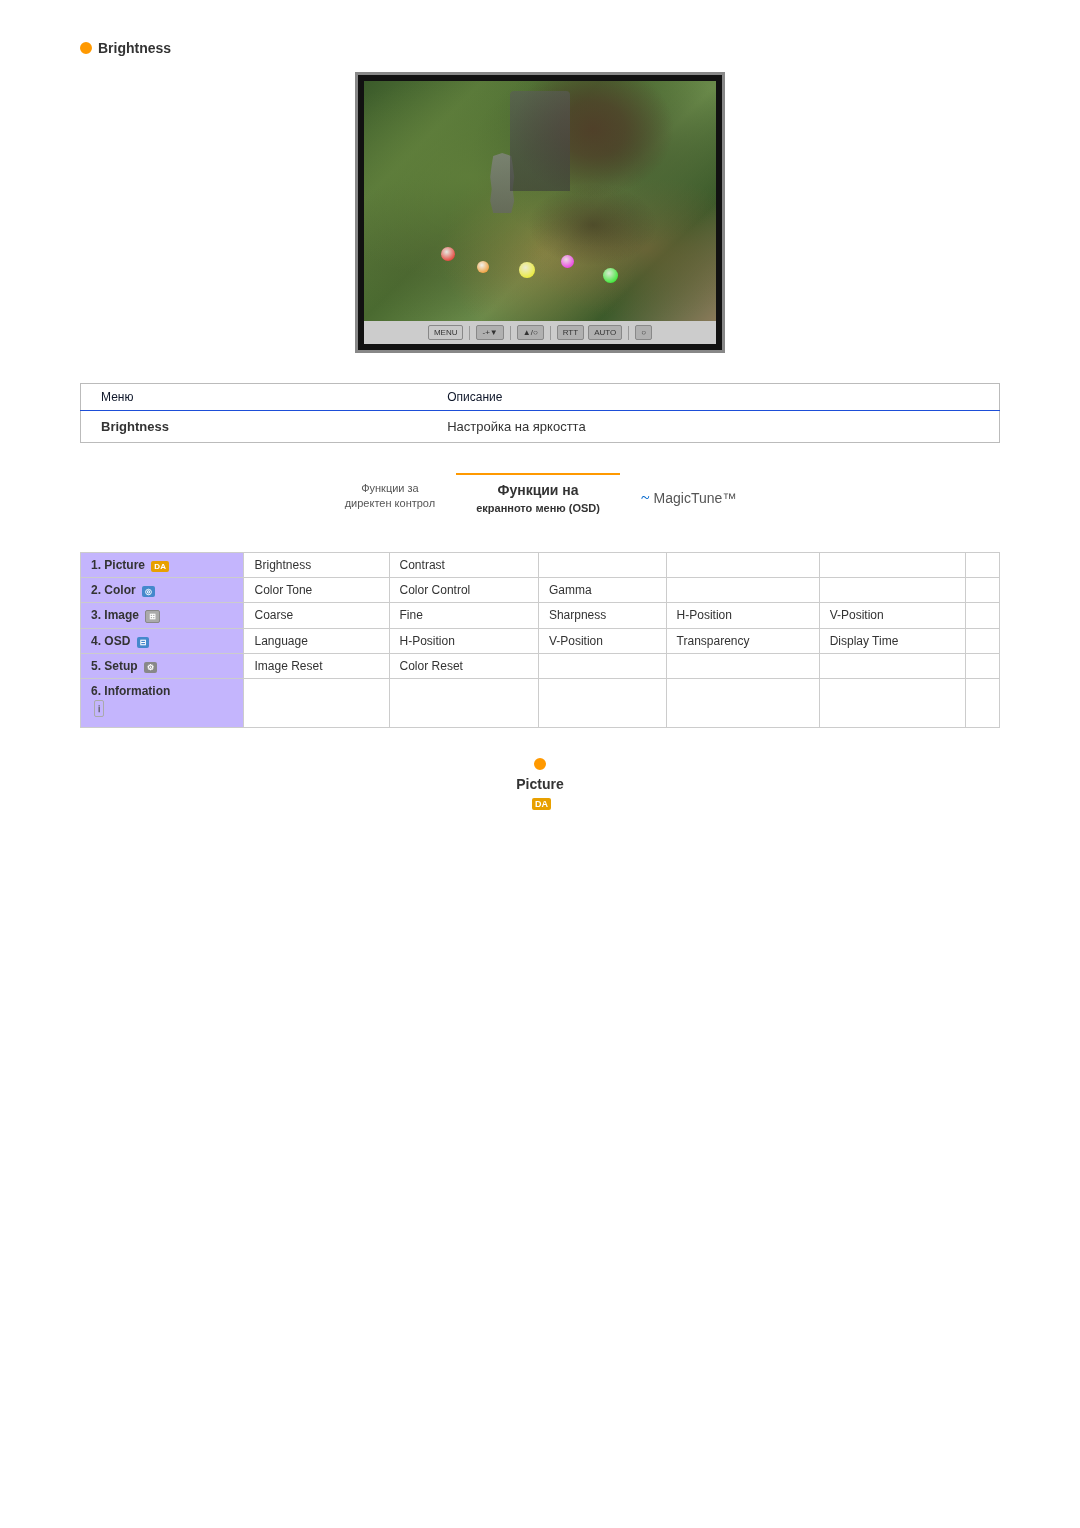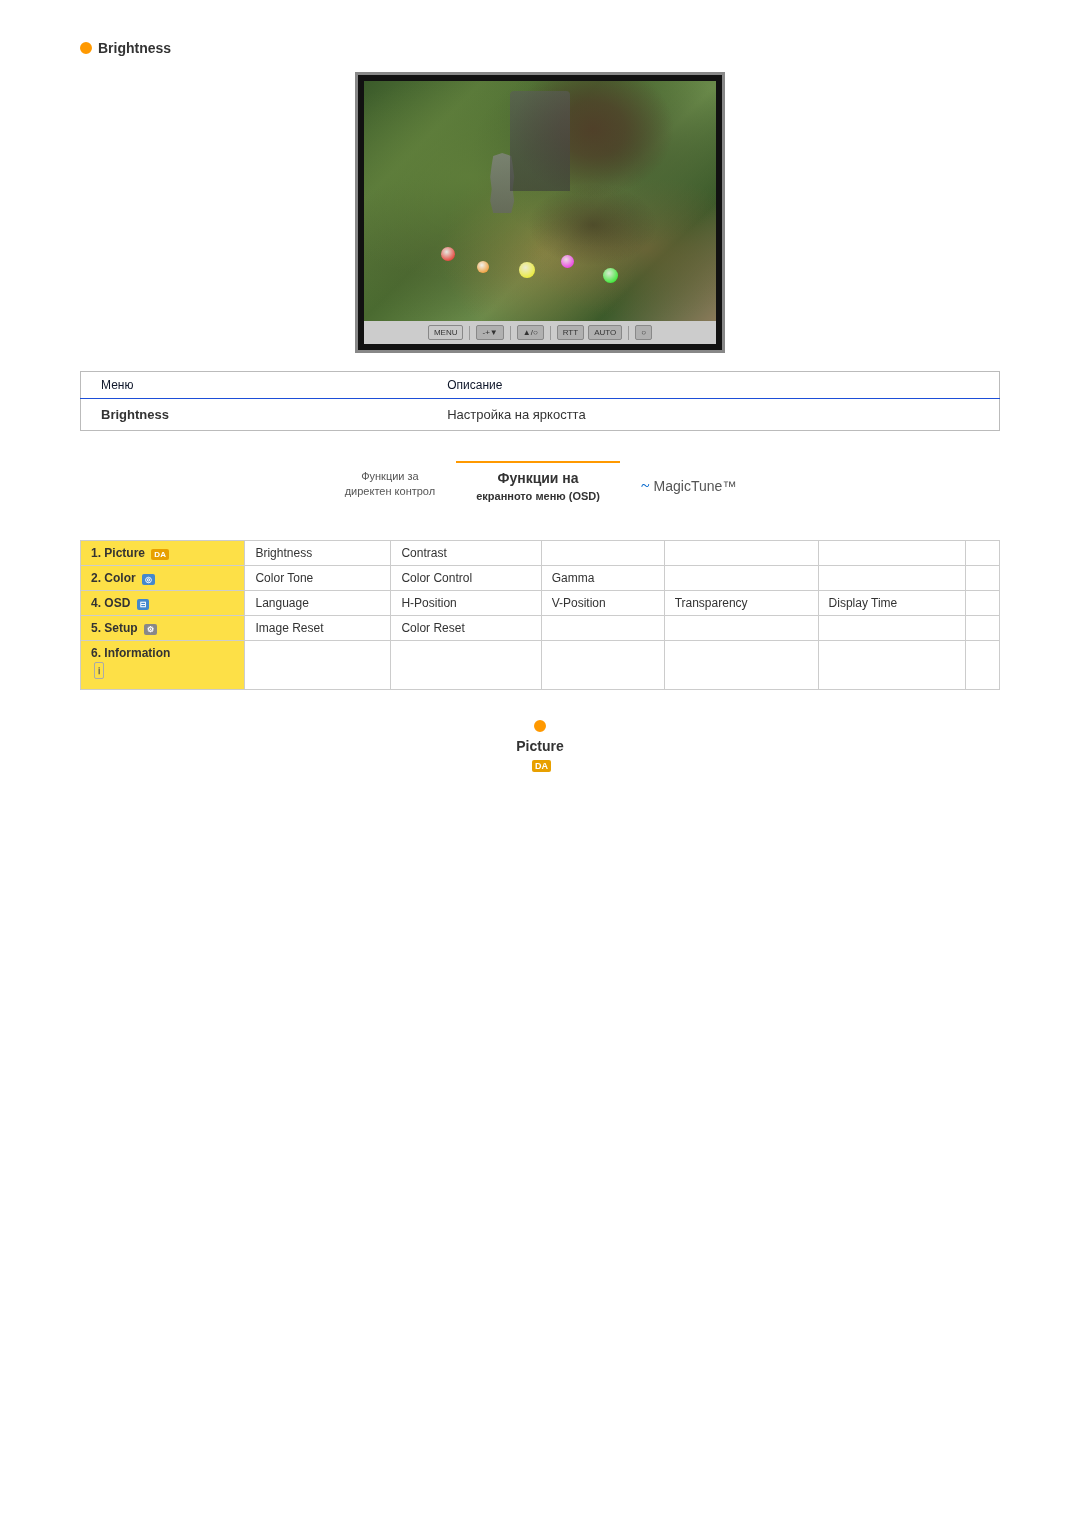--- a/index.html
+++ b/index.html
@@ -28,21 +28,21 @@
       border-radius: 50%;
       background: #f90;
       border: 2px solid #f90;
       display: inline-block;
     }
 
     .monitor-container {
       display: flex;
       flex-direction: column;
       align-items: center;
-      margin-bottom: 18px;
+      margin-bottom: 30px;
       text-align: center;
     }
 
     .monitor-frame {
       border: 3px solid #888;
       background: #111;
       padding: 6px;
       width: 370px;
     }
 
@@ -194,21 +194,21 @@
     .menu-grid td {
       border: 1px solid #ccc;
       padding: 5px 10px;
       font-size: 12px;
       vertical-align: middle;
     }
 
     .menu-grid .row-label {
       font-weight: bold;
       white-space: nowrap;
-      background: #fde047;
+      background: #c4b5fd;
     }
 
     .menu-badge {
       display: inline-block;
       background: #e8a000;
       color: white;
       font-size: 8px;
       padding: 1px 3px;
       border-radius: 2px;
       font-weight: bold;
@@ -324,20 +324,32 @@
         <span class="menu-badge blue" style="background:#4488cc;">◎</span>
       </td>
       <td>Color Tone</td>
       <td>Color Control</td>
       <td>Gamma</td>
       <td></td>
       <td></td>
       <td></td>
     </tr>
 
+    <tr>
+      <td class="row-label">
+        <span>3. Image </span>
+        <span class="menu-badge" style="background:#aaa;border:1px solid #888;color:#fff;font-size:8px;">⊞</span>
+      </td>
+      <td>Coarse</td>
+      <td>Fine</td>
+      <td>Sharpness</td>
+      <td>H-Position</td>
+      <td>V-Position</td>
+      <td></td>
+    </tr>
 
     <tr>
       <td class="row-label">
         <span>4. OSD </span>
         <span class="menu-badge" style="background:#4488cc;color:#fff;font-size:8px;">⊟</span>
       </td>
       <td>Language</td>
       <td>H-Position</td>
       <td>V-Position</td>
       <td>Transparency</td>

